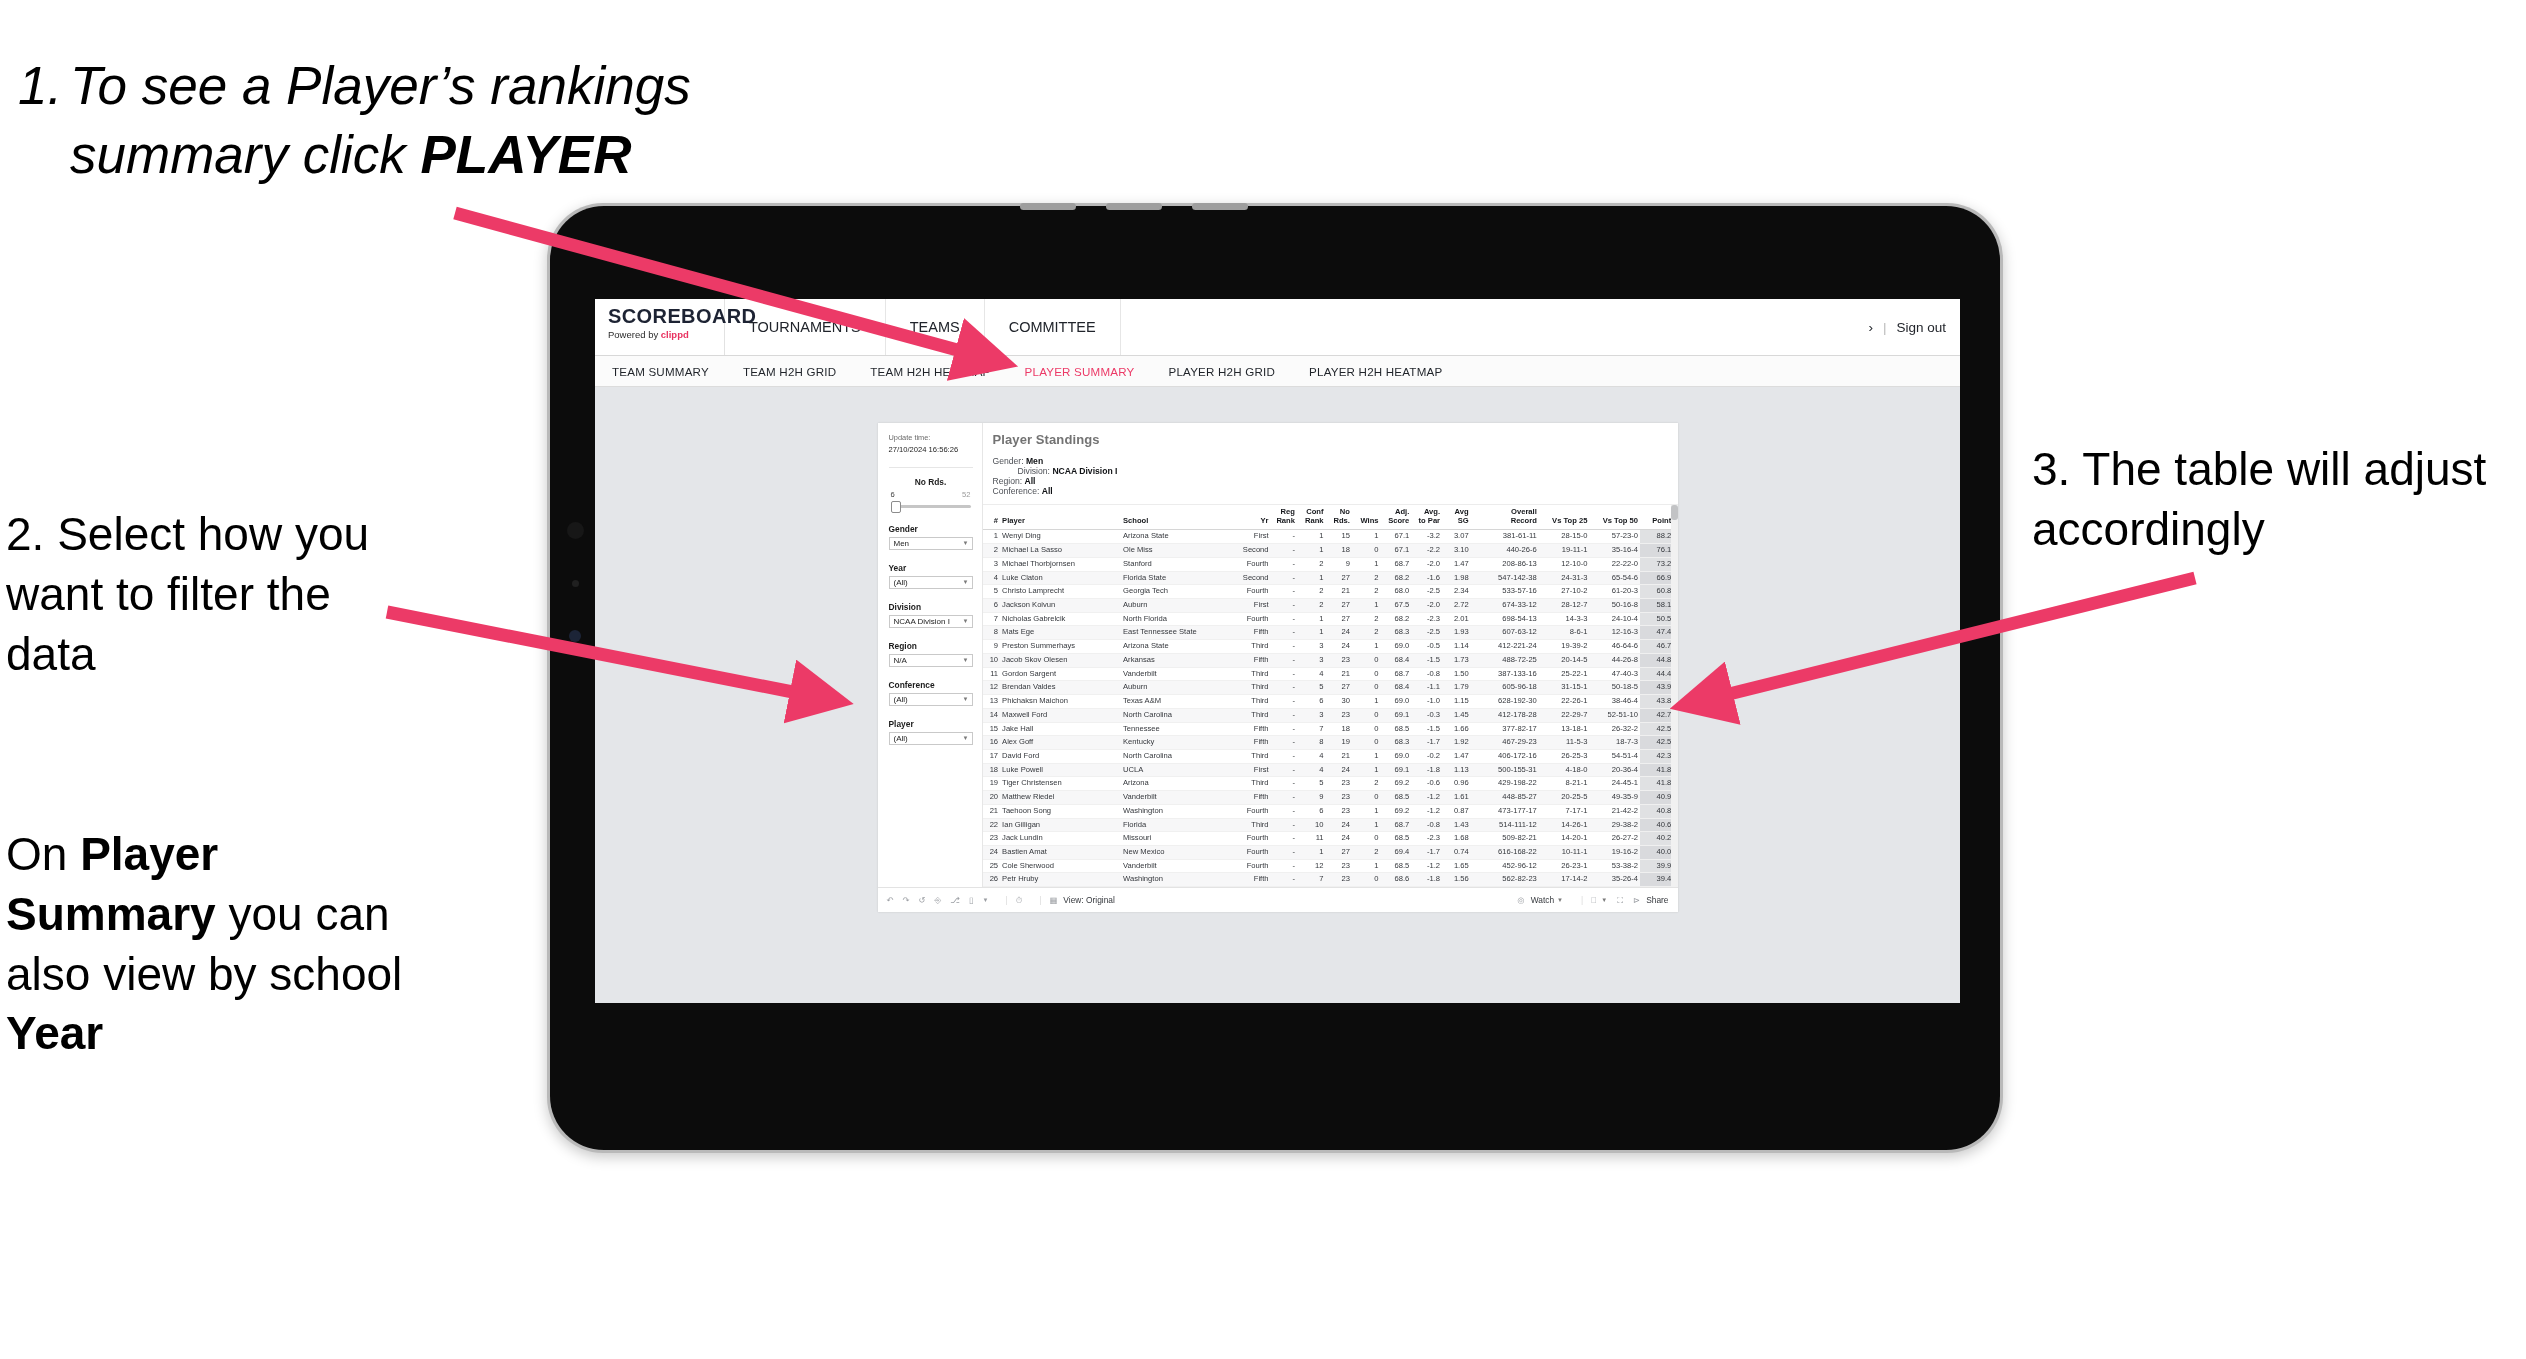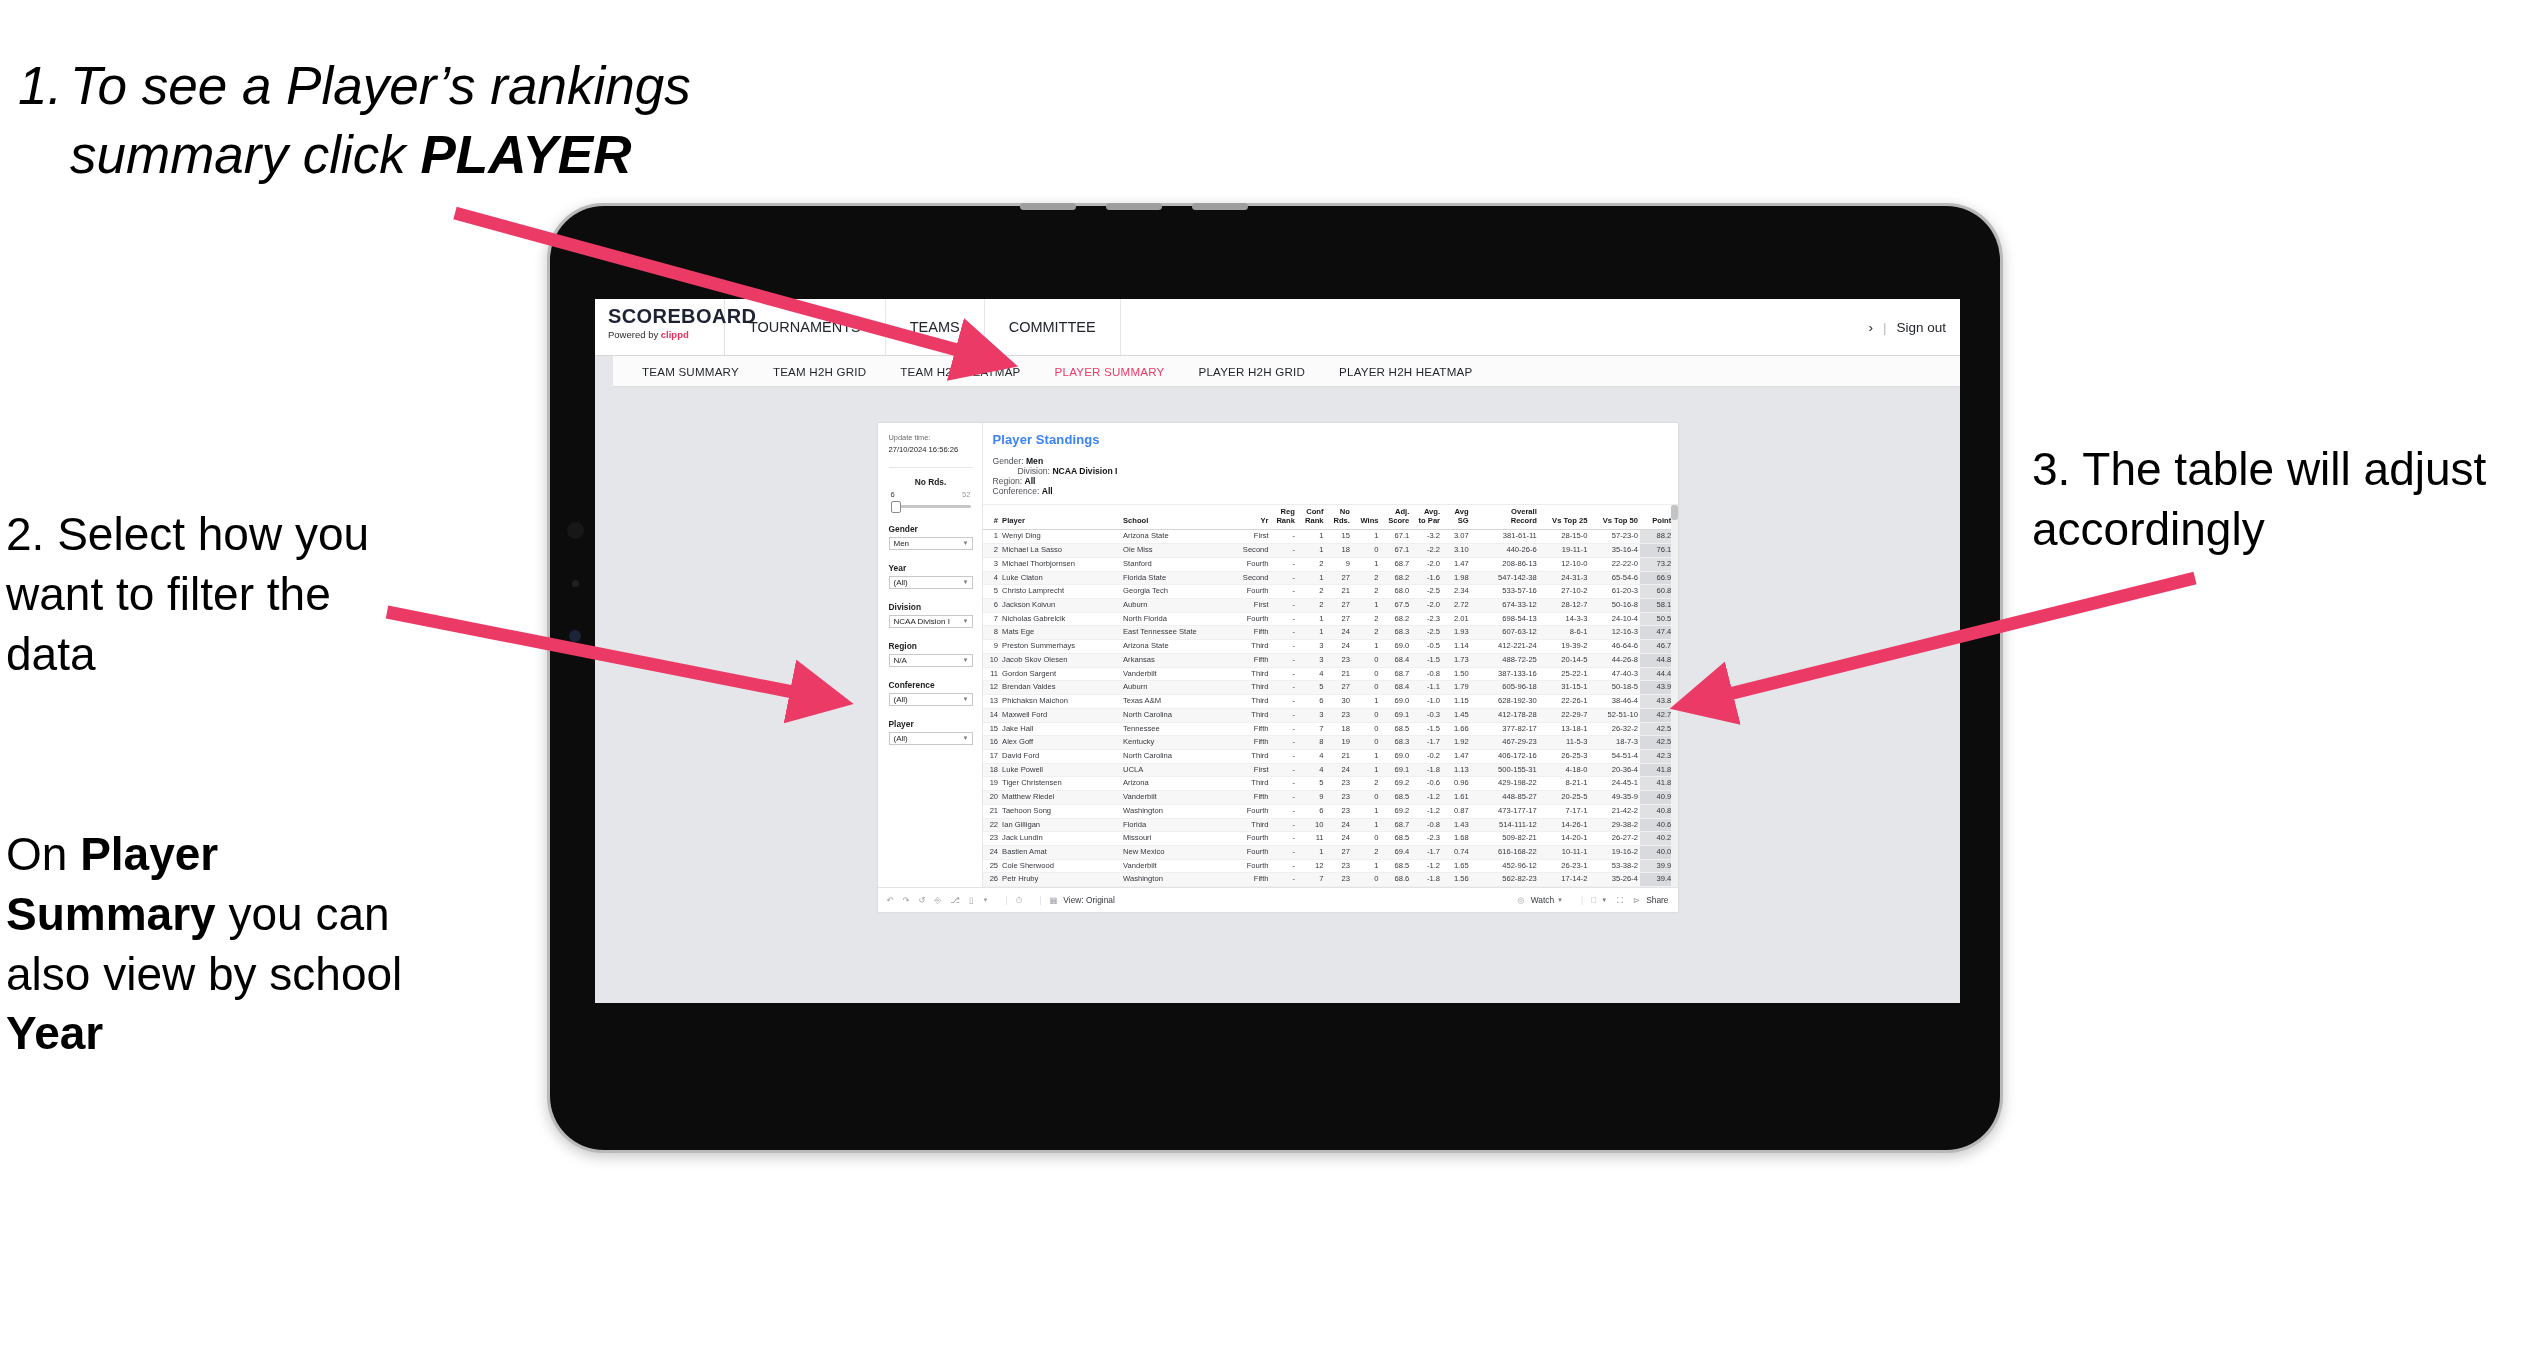--- a/index.html
+++ b/index.html
@@ -51,21 +51,21 @@
   .logo-main{font-family:"Liberation Sans",sans-serif;font-weight:700;font-size:20px;letter-spacing:.4px;color:#1d2333;line-height:1;}
   .logo-sub{font-size:9.5px;color:#2b2b2b;margin-top:3px;}
   .logo-sub .brand{color:#e8315f;font-weight:700;}
   .nav-tabs{display:flex;align-items:center;}
   .nav-tab{padding:0 24px;font-size:14.5px;color:#20242b;height:100%;display:flex;align-items:center;border-right:1px solid #e6e6e6;white-space:nowrap;}
   .nav-tab:first-child{border-left:none;}
   .header-right{margin-left:auto;display:flex;align-items:center;padding-right:14px;gap:10px;font-size:13.5px;color:#23262c;}
   .hr-sep{color:#b9b9b9;}
 
   
-  #sub-nav{display:flex;align-items:center;height:30px;background:#fbfbfb;border-bottom:1px solid #dcdcdc;padding-left:12px;margin-left:18px;}
+  #sub-nav{display:flex;align-items:center;height:30px;background:#fbfbfb;border-bottom:1px solid #dcdcdc;padding-left:0;}
   .sub-tab{font-size:11.6px;color:#1f2329;padding:0 17px;white-space:nowrap;letter-spacing:.2px;}
   .sub-tab.active{color:#ec3a67;}
 
   
   #viz-wrap{padding:36px 0 0 0;display:flex;justify-content:center;}
   #viz{width:800px;background:#fff;box-shadow:0 0 2px rgba(0,0,0,.13);display:flex;flex-direction:column;}
   #viz-main{display:flex;}
 
   
   #filters{width:105px;border-right:1px solid #e6e6e6;padding:10px 9px 8px 11px;box-sizing:border-box;flex-shrink:0;}
@@ -80,21 +80,21 @@
   .slider-track{position:relative;height:10px;margin-top:2px;}
   .slider-line{position:absolute;left:4px;right:2px;top:4px;height:3px;background:#c6c6c6;border-radius:2px;}
   .slider-knob{position:absolute;left:2px;top:0px;width:8px;height:10px;border:1.2px solid #8c8c8c;background:#fff;border-radius:2px;}
   .sel{display:flex;align-items:center;justify-content:space-between;border:1px solid #c9c9c9;background:#fff;height:13px;padding:0 3px 0 4px;box-sizing:border-box;}
   .sel-val{font-size:8px;color:#1d1d1d;white-space:nowrap;overflow:hidden;}
   .caret{font-size:6px;color:#7b7b7b;line-height:1;}
 
   
   #panel{flex:1;min-width:0;display:flex;flex-direction:column;}
   #panel-head{padding:9px 0 8px 10px;border-bottom:1px solid #ececec;}
-  .panel-title{font-size:13px;font-weight:700;color:#3b82f6;letter-spacing:.1px;}
+  .panel-title{font-size:13px;font-weight:700;color:#737373;letter-spacing:.1px;}
   .panel-meta{display:flex;margin-top:9px;font-size:8.6px;color:#4e5157;flex-direction:column;}
   .panel-meta .mi{margin-right:0;}
   .panel-meta .mi b{color:#101215;font-weight:700;}
   .mw1{width:150px;}.mw2{width:150px;text-align:center;}.mw3{width:160px;}
 
   table.standings{border-collapse:collapse;width:100%;table-layout:fixed;}
   table.standings th{
     font-size:7.6px;color:#16181c;font-weight:700;text-align:right;
     padding:3px 2px 4px 2px;vertical-align:bottom;border-bottom:1px solid #d6d6d6;line-height:1.15;
   }

